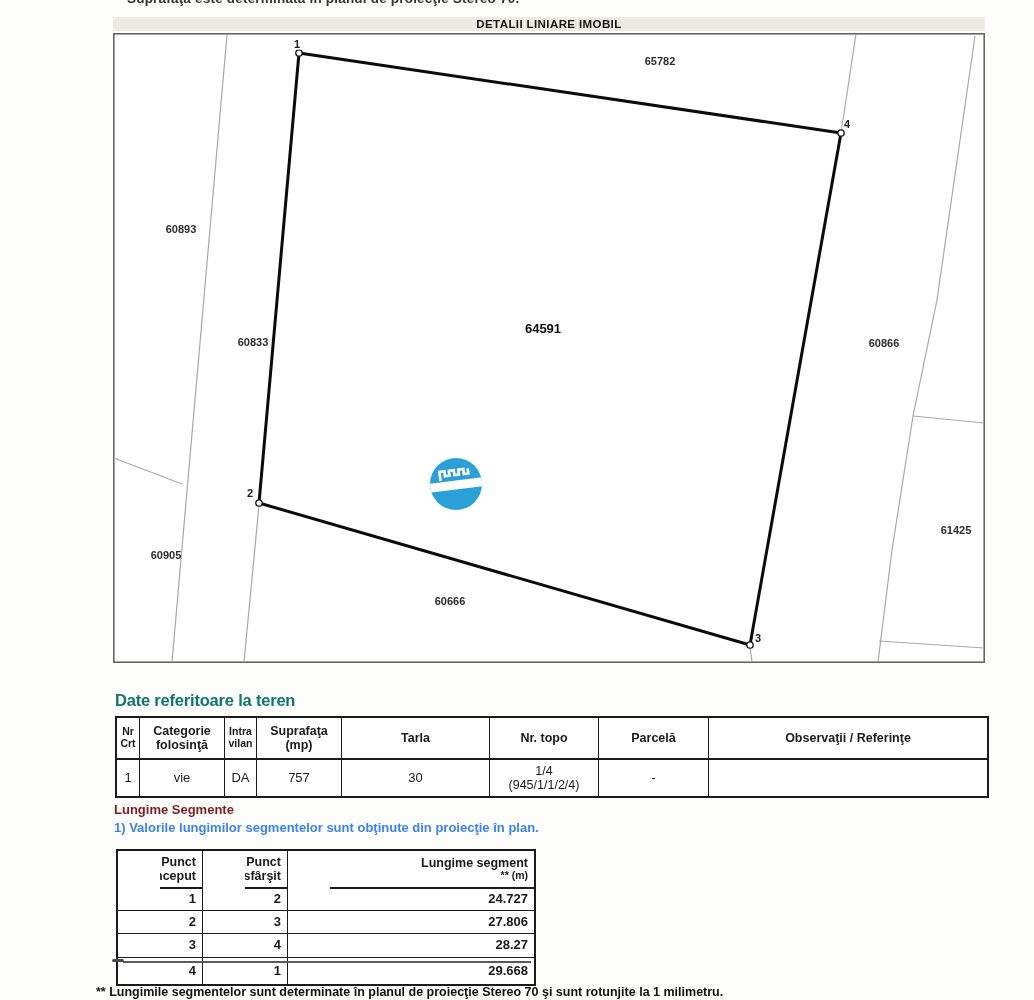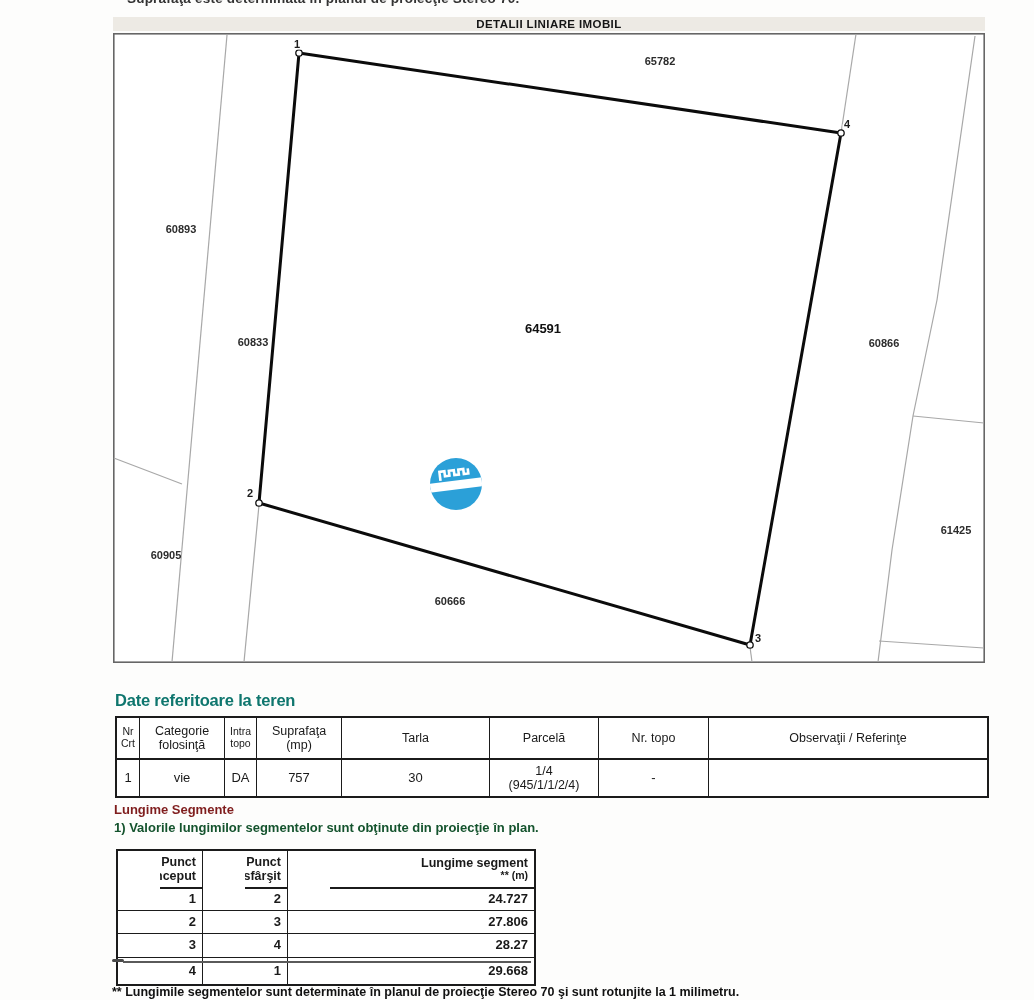--- a/index.html
+++ b/index.html
@@ -19,31 +19,31 @@
   }
   
   #map-wrap{left:113px;top:33px;width:872px;height:630px;}
   svg text{font-family:"Liberation Sans","DejaVu Sans",sans-serif;}
   .map-label{font-size:11px;font-weight:600;fill:#2c2c2c;}
   .parcel-label{font-size:13px;font-weight:600;fill:#101010;}
   .vx-label{font-size:11px;font-weight:700;fill:#1c1c1c;paint-order:stroke;stroke:#ffffff;stroke-width:3px;}
   
   #teren-heading{left:115px;top:691px;font-size:16.5px;font-weight:700;color:#0f766e;letter-spacing:-.2px;}
   #seg-heading{left:114px;top:802px;font-size:13px;font-weight:700;color:#7f1d1d;}
-  #seg-note{left:114px;top:820px;font-size:13px;font-weight:700;color:#14532d;}
-  #footnote{left:112px;top:985px;font-size:12.5px;font-weight:700;color:#111;white-space:nowrap;}
+  #seg-note{left:114px;top:820px;font-size:13px;font-weight:700;color:#3b82f6;}
+  #footnote{left:96px;top:985px;font-size:12.5px;font-weight:700;color:#111;white-space:nowrap;}
   
   .grid{display:grid;border:2px solid #1b1b1b;background:#fff;}
   .grid .c{border-right:1.5px solid #1b1b1b;border-bottom:1.5px solid #1b1b1b;
     display:flex;align-items:center;justify-content:center;text-align:center;
     line-height:1.12;white-space:pre-line;overflow:hidden;}
   .grid .c.lastcol{border-right:none;}
   .grid .c.lastrow{border-bottom:none;}
   #teren-table{left:115px;top:716px;grid-template-columns:23px 85px 32px 85px 148px 109px 110px 278px;grid-template-rows:42px 36px;}
-  #teren-table .hc{font-size:12.5px;font-weight:400;}
+  #teren-table .hc{font-size:12.5px;font-weight:700;}
   #teren-table .hc.small{font-size:10.5px;}
   #teren-table .hdiv{border-bottom:2px solid #1b1b1b;}
   #teren-table .dc{font-size:13px;font-weight:500;}
   #seg-table{left:116px;top:849px;grid-template-columns:85px 85px 246px;grid-template-rows:38px 22px 23px 24px 26px;}
   #seg-table .c{justify-content:flex-end;text-align:right;padding-right:6px;}
   #seg-table .hc{font-size:12.5px;font-weight:600;flex-direction:column;align-items:flex-end;justify-content:center;margin-left:42px;}
   #seg-table .hc .l2.small{font-size:10.5px;}
   #seg-table .hdiv{border-bottom:2px solid #1b1b1b;}
   #seg-table .dc{font-size:13px;font-weight:600;}
   
@@ -112,26 +112,26 @@
 </div>
 
 <div class="abs" id="teren-heading">Date referitoare la teren</div>
 
 <div class="abs grid" id="teren-table">
   <div class="c hc small hdiv">Nr
 Crt</div>
   <div class="c hc hdiv">Categorie
 folosinţă</div>
   <div class="c hc small hdiv">Intra
-topo</div>
+vilan</div>
   <div class="c hc hdiv">Suprafaţa
 (mp)</div>
   <div class="c hc hdiv">Tarla</div>
+  <div class="c hc hdiv">Nr. topo</div>
   <div class="c hc hdiv">Parcelă</div>
-  <div class="c hc hdiv">Nr. topo</div>
   <div class="c hc hdiv lastcol">Observaţii / Referinţe</div>
 
   <div class="c dc lastrow">1</div>
   <div class="c dc lastrow">vie</div>
   <div class="c dc lastrow">DA</div>
   <div class="c dc lastrow">757</div>
   <div class="c dc lastrow">30</div>
   <div class="c dc lastrow" style="font-size:12.5px">1/4
 (945/1/1/2/4)</div>
   <div class="c dc lastrow">-</div>

